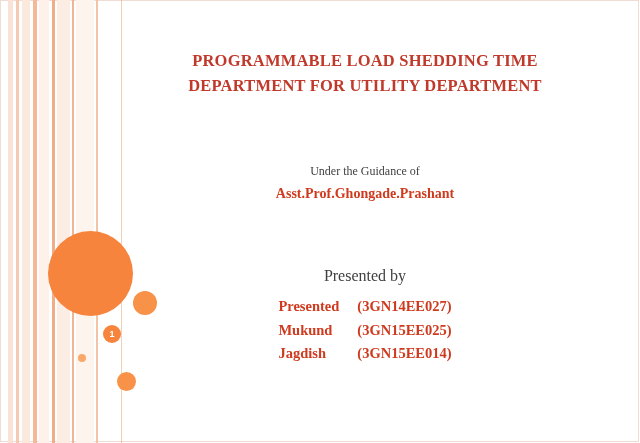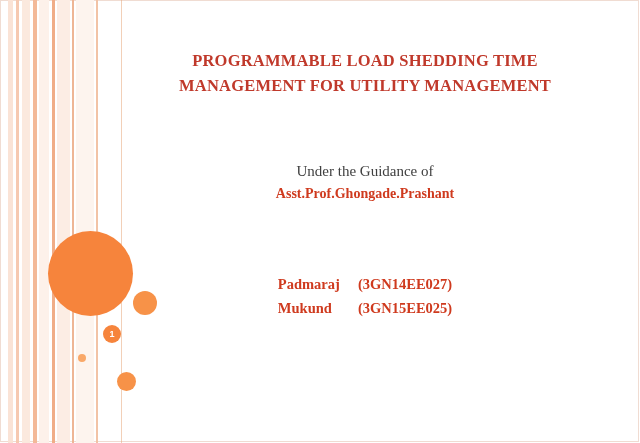--- a/index.html
+++ b/index.html
@@ -83,21 +83,21 @@
     line-height: 25px;
     letter-spacing: .2px;
   }
   #title .t-line { display: block; }
 
   .block { position: absolute; width: 470px; text-align: center; }
 
   #guidance-block { top: 160px; }
   #guidance-label {
     color: #404040;
-    font-size: 15px;
+    font-size: 12px;
     line-height: 22px;
   }
   #guide-name {
     color: #cf3a1e;
     font-weight: bold;
     font-size: 14px;
     line-height: 23px;
   }
 
   #presented-block { top: 265px; }
@@ -145,37 +145,42 @@
   <div class="circle soft" style="left:133px; top:291px; width:24px; height:24px;"></div>
   <div class="circle soft" style="left:117px; top:372px; width:19px; height:19px;"></div>
   <div class="circle pale" style="left:78px; top:354px; width:8px; height:8px;"></div>
 
   <div id="slide-number">1</div>
 
   <div id="content">
 
     <div id="title">
       <span class="t-line">PROGRAMMABLE LOAD SHEDDING TIME</span>
-      <span class="t-line">MANAGEMENT FOR UTILITY MANAGEMENT</span>
+      <span class="t-line">DEPARTMENT FOR UTILITY DEPARTMENT</span>
     </div>
 
     <div class="block" id="guidance-block">
       <div id="guidance-label">Under the Guidance of</div>
       <div id="guide-name">Asst.Prof.Ghongade.Prashant</div>
     </div>
 
     <div class="block" id="presented-block">
+      <div id="presented-label">Presented by</div>
       <table id="team-table">
         <tbody>
           <tr>
-            <td class="name">Padmaraj</td>
+            <td class="name">Presented</td>
             <td class="id">(3GN14EE027)</td>
           </tr>
           <tr>
             <td class="name">Mukund</td>
             <td class="id">(3GN15EE025)</td>
+          </tr>
+          <tr>
+            <td class="name">Jagdish</td>
+            <td class="id">(3GN15EE014)</td>
           </tr>
         </tbody>
       </table>
     </div>
 
   </div>
 </div>
 
 </body></html>

